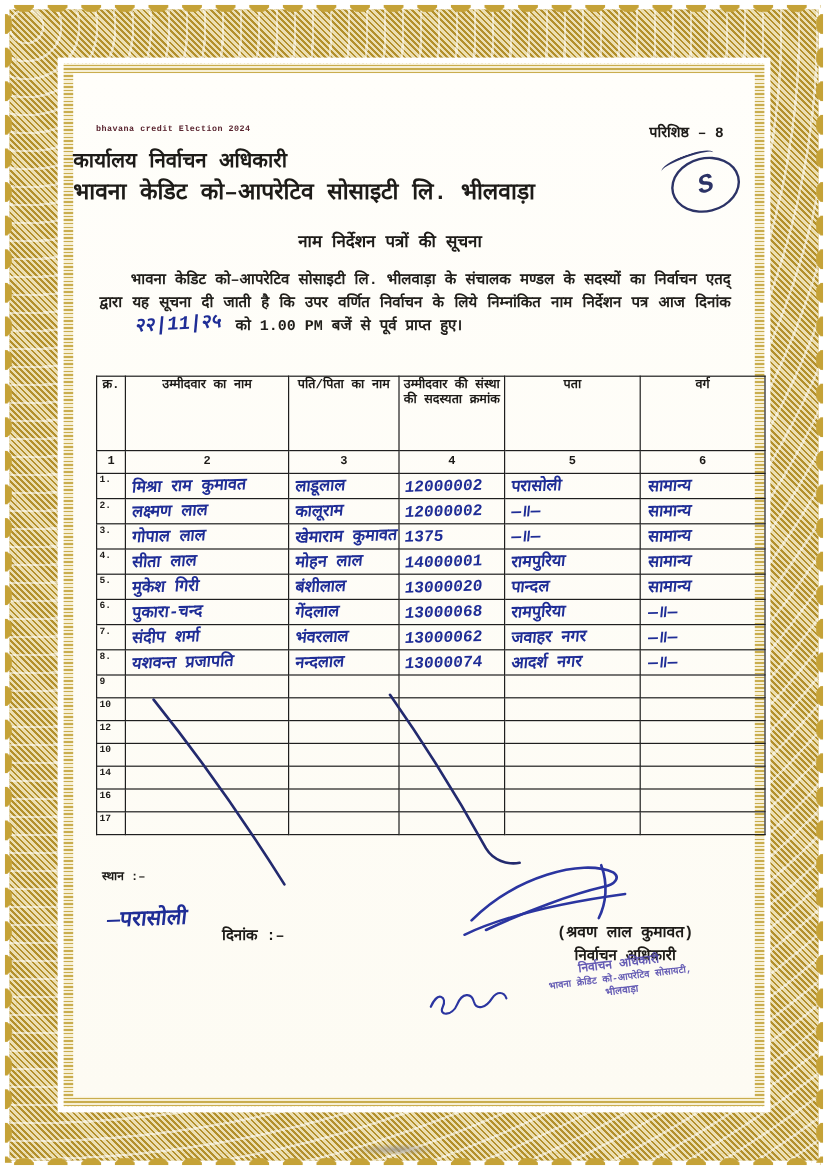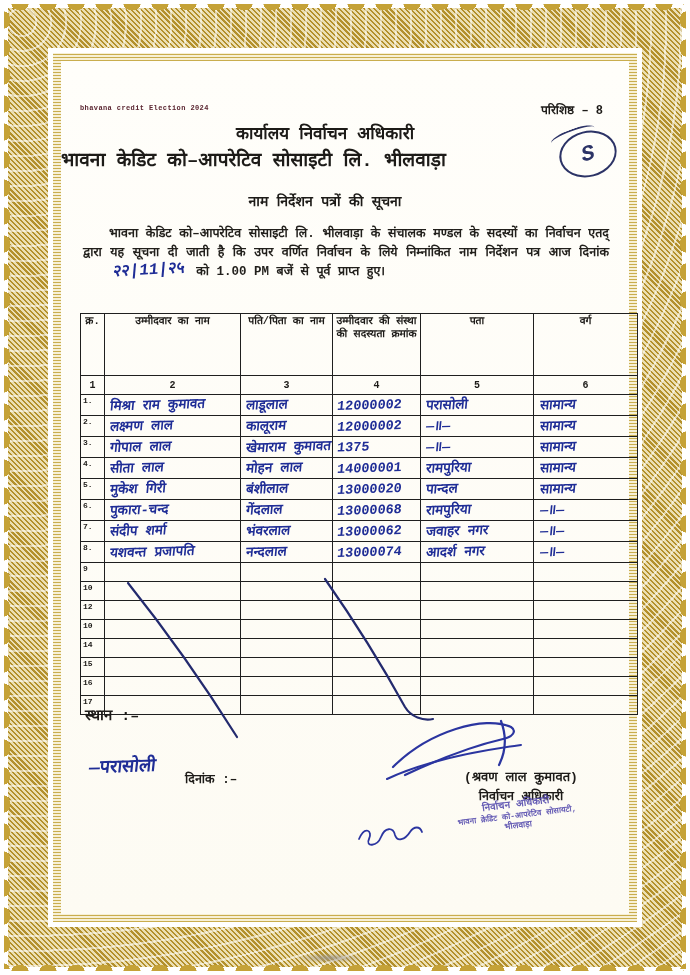--- a/index.html
+++ b/index.html
@@ -37,21 +37,21 @@
       repeating-linear-gradient(90deg,rgba(178,144,48,.55) 0 1.2px,rgba(255,255,255,0) 1.2px 3px);
   }
   .paper{
     position:absolute;inset:61px;background:linear-gradient(180deg,#fffefa 0%,#fdfbf3 100%);
     position:absolute;
   }
   .paper-inner{position:absolute;inset:0;font-family:Liberation Mono, monospace;}
   
   .watermark{position:absolute;left:19px;top:43px;font-size:7px;font-weight:bold;color:#5a2530;letter-spacing:.4px;}
   .appendix{position:absolute;right:26px;top:40px;font-size:12px;font-weight:bold;color:#1d1b18;}
-  .title{position:absolute;left:0;right:40px;top:60px;text-align:center;font-size:17px;font-weight:bold;color:#1d1b18;}
+  .title{position:absolute;left:0;right:40px;top:60px;font-size:17px;font-weight:bold;color:#1d1b18;}
   .subtitle{position:absolute;left:0;right:40px;top:85px;text-align:left;font-size:19px;font-weight:bold;color:#1d1b18;}
   .subject{position:absolute;left:0;right:40px;top:130px;text-align:center;font-size:14px;font-weight:bold;color:#1d1b18;}
   .circle-mark{
     position:absolute;left:498px;top:70px;width:54px;height:42px;border:2px solid #2c3366;border-radius:50%;
     transform:rotate(-14deg);display:flex;align-items:center;justify-content:center;
     color:#2c3366;font-size:22px;font-style:italic;font-weight:bold;
   }
   .circle-mark::before{content:"";position:absolute;left:-6px;top:-7px;width:46px;height:10px;border-top:2px solid #2c3366;border-radius:50%;transform:rotate(-6deg);}
   .para{
     position:absolute;left:22px;top:164px;width:526px;font-size:12.5px;font-weight:600;color:#211f1b;
@@ -71,21 +71,21 @@
   tr.hdr{height:62px;}
   tr.numrow td{font-size:10px;font-weight:bold;text-align:center;height:16px;color:#1d1b18;}
   tr.r-data{height:21px;}
   tr.r-empty{height:19px;}
   td.cell-sl{font-size:8px;font-weight:bold;text-align:left;padding-left:2px;color:#1d1b18;vertical-align:top;}
   td.cell-name,td.cell-father,td.cell-address{text-align:left;padding-left:5px;}
   td.cell-number{text-align:left;padding-left:4px;}
   td.cell-category{text-align:left;padding-left:6px;}
   .strike-svg{position:absolute;left:0;top:0;pointer-events:none;}
   
-  .place-label{position:absolute;left:24px;top:643px;font-size:15px;font-weight:bold;color:#1d1b18;}
+  .place-label{position:absolute;left:24px;top:661px;font-size:10px;font-weight:bold;color:#1d1b18;}
   .date-label{position:absolute;left:124px;top:669px;font-size:12.5px;font-weight:bold;color:#1d1b18;margin-top:40px;}
   .place-hw{position:absolute;left:28px;top:700px;font-size:18px;transform:rotate(-2deg) skewX(-8deg);border-bottom:0;}
   .sig-name{position:absolute;left:350px;top:706px;width:220px;text-align:center;font-size:13px;font-weight:bold;color:#1d1b18;}
   .sig-title{position:absolute;left:350px;top:726px;width:220px;text-align:center;font-size:12.5px;font-weight:bold;color:#1d1b18;}
   .stamp{
     position:absolute;left:336px;top:738px;width:240px;transform:rotate(-7deg);
     color:#564cae;text-align:center;opacity:.9;
   }
   .stamp .s1{font-size:10px;font-weight:bold;line-height:12px;}
   .stamp .s2{font-size:8px;font-weight:bold;line-height:10px;}
@@ -249,28 +249,20 @@
             </tr>
             <tr class="r-empty">
               <td class="cell-sl">14</td>
               <td class="cell-name"></td>
               <td class="cell-father"></td>
               <td class="cell-number"></td>
               <td class="cell-address"></td>
               <td class="cell-category"></td>
             </tr>
             <tr class="r-empty">
-              <td class="cell-sl">15</td>
-              <td class="cell-name"></td>
-              <td class="cell-father"></td>
-              <td class="cell-number"></td>
-              <td class="cell-address"></td>
-              <td class="cell-category"></td>
-            </tr>
-            <tr class="r-empty">
               <td class="cell-sl">16</td>
               <td class="cell-name"></td>
               <td class="cell-father"></td>
               <td class="cell-number"></td>
               <td class="cell-address"></td>
               <td class="cell-category"></td>
             </tr>
             <tr class="r-empty">
               <td class="cell-sl">17</td>
               <td class="cell-name"></td>

